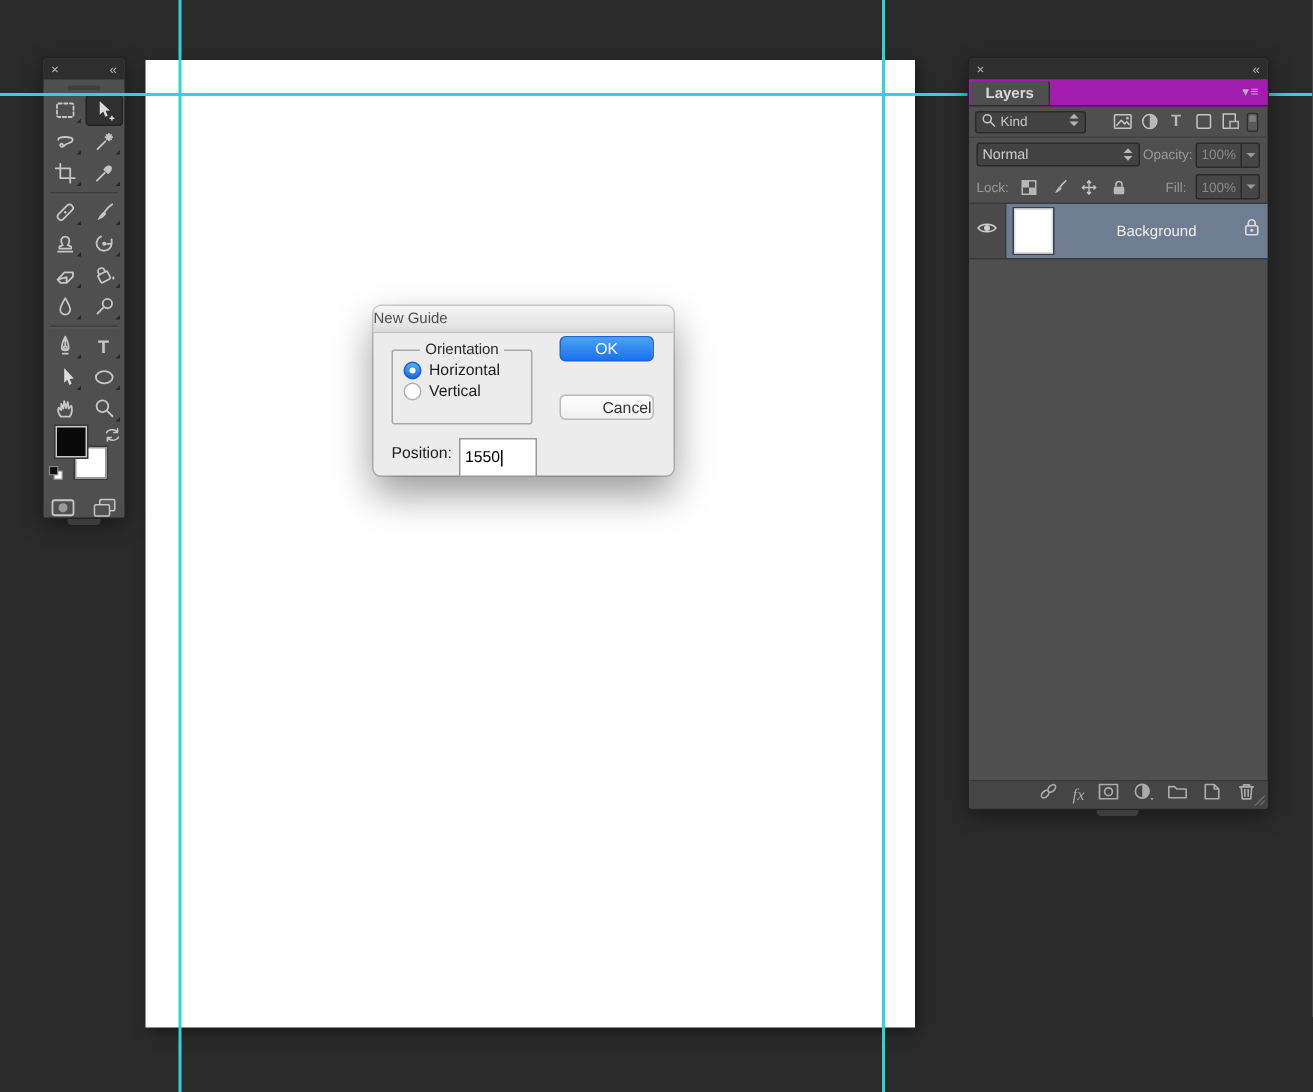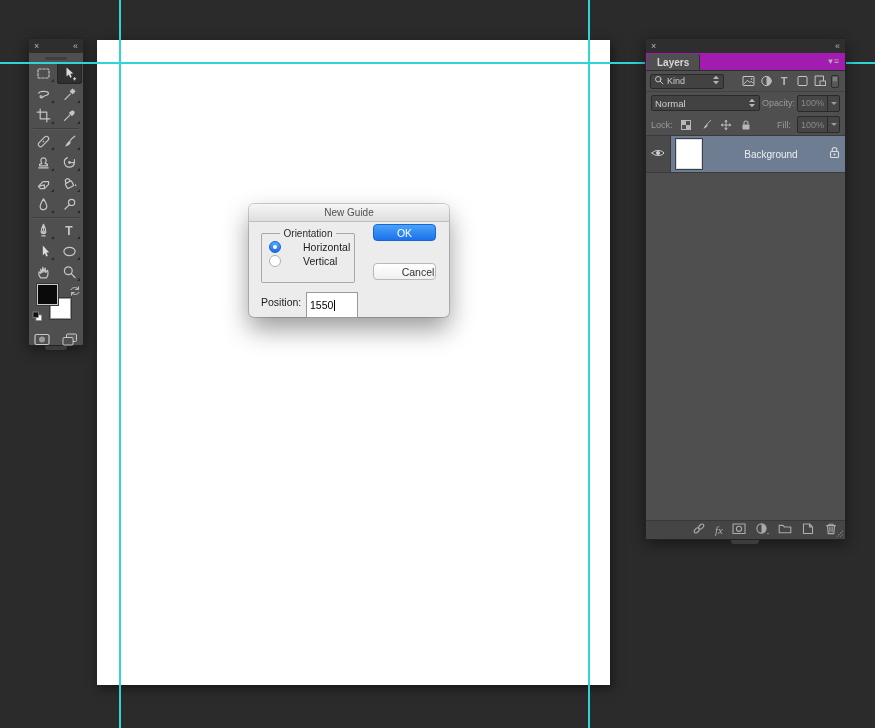--- a/index.html
+++ b/index.html
@@ -80,26 +80,26 @@
         justify-content:flex-end;gap:9px;padding:0 7px;border-radius:0 0 2px 2px;}
   .bic{stroke:#ababab;fill:none;stroke-width:1.1;stroke-linecap:round;stroke-linejoin:round;}
   .fx{font-family:"Liberation Serif",serif;font-style:italic;font-size:11px;color:#ababab;line-height:1;}
   .rgrip{position:absolute;right:2px;bottom:2px;width:7px;height:7px;
          background:linear-gradient(135deg,transparent 50%,#6a6a6a 50%,#6a6a6a 60%,transparent 60%,transparent 75%,#6a6a6a 75%,#6a6a6a 85%,transparent 85%);}
 
   
   #dialog{position:absolute;left:249px;top:204px;width:200px;height:113px;z-index:50;border-radius:5px;
           background:#ececec;box-shadow:0 12px 26px rgba(0,0,0,.4),0 0 0 1px rgba(0,0,0,.18);}
   .dtitle{height:17px;background:linear-gradient(#f6f6f6,#dedede);border-bottom:1px solid #bfbfbf;
-          border-radius:5px 5px 0 0;display:flex;align-items:center;justify-content:center;
+          border-radius:5px 5px 0 0;display:flex;align-items:center;justify-content:flex-start;
           font-size:10px;color:#4f4f4f;}
   #dialog fieldset{position:absolute;left:12px;top:24px;width:94px;height:55px;border:1px solid #a8a8a8;
           border-radius:2px;margin:0;padding:0;box-sizing:border-box;}
   #dialog legend{font-size:10px;color:#2b2b2b;margin:0 auto;padding:0 4px;}
-  .radiorow{display:flex;align-items:center;gap:22px;margin:2px 0 0 7px;font-size:10.5px;color:#1c1c1c;}
+  .radiorow{display:flex;align-items:center;gap:5px;margin:2px 0 0 7px;font-size:10.5px;color:#1c1c1c;}
   .radio{width:12px;height:12px;border-radius:50%;background:#fff;border:1px solid #b0b0b0;box-sizing:border-box;flex:none;}
   .radio.on{background:linear-gradient(#58adf8,#196cea);border:1px solid #1560cf;
             display:flex;align-items:center;justify-content:center;}
   .radio.on i{width:4px;height:4px;background:#fff;border-radius:50%;}
   .dbtn{position:absolute;left:124px;width:63px;height:17px;border-radius:4px;font-size:10.5px;
         display:flex;align-items:center;justify-content:center;box-sizing:border-box;}
   .ok{top:20px;background:linear-gradient(#4aa3f5,#1b71ec);border:1px solid #1a63d8;color:#fff;}
   .cancel{top:59px;background:linear-gradient(#ffffff,#f0f0f0);border:1px solid #b9b9b9;color:#333;padding-left:27px;}
   .poslabel{position:absolute;left:12px;top:92px;font-size:10.5px;color:#1c1c1c;}
   .posinput{position:absolute;left:57px;top:88px;width:52px;height:17px;background:#fff;border:1px solid #999;

